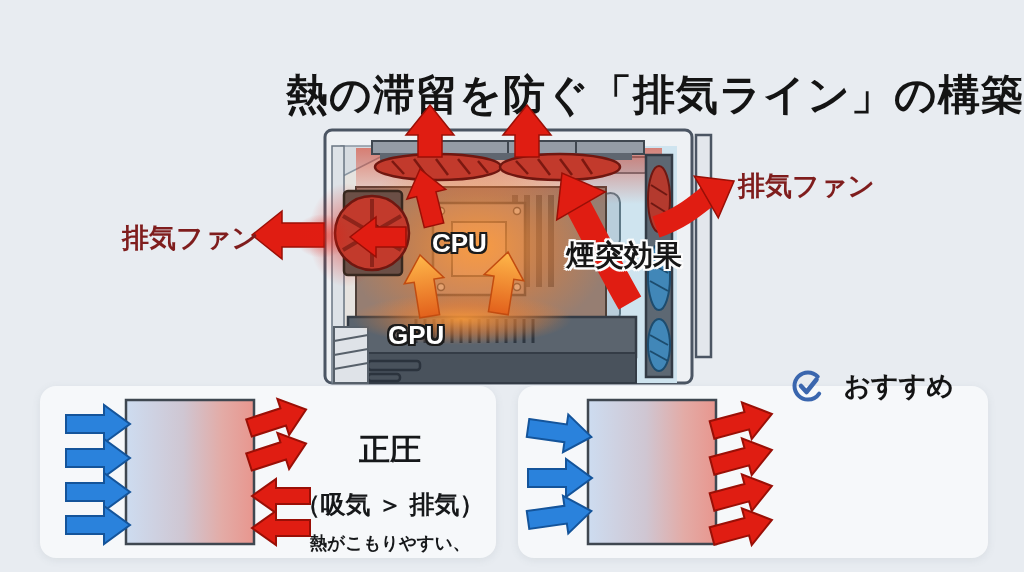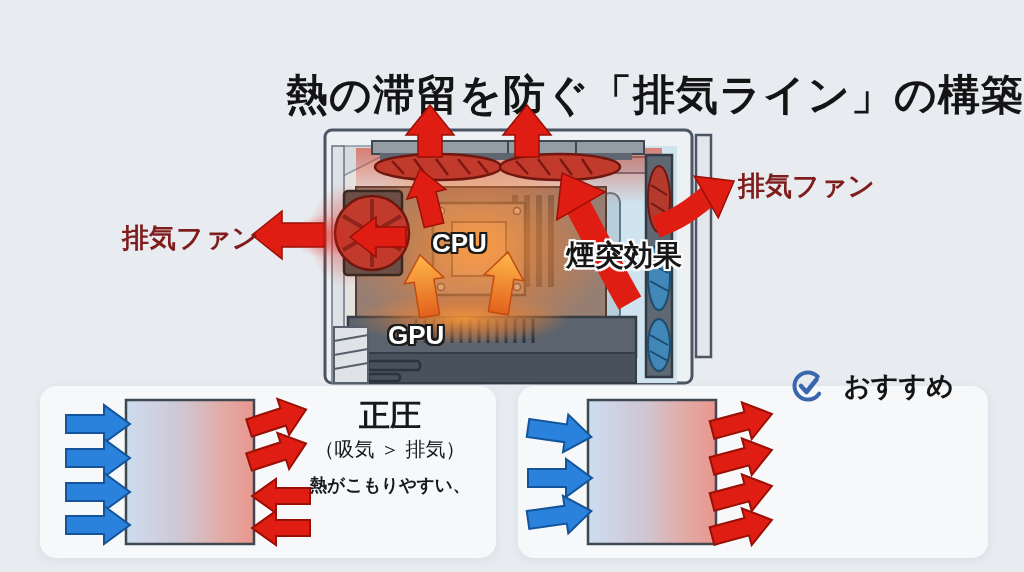--- a/index.html
+++ b/index.html
@@ -31,22 +31,22 @@
     border-radius:16px;box-shadow:0 2px 8px rgba(80,95,110,0.10);
   }
   .panel-left{left:40px;width:456px;}
   .panel-right{left:518px;width:470px;}
   .panel-svg{position:absolute;left:6px;top:0;overflow:visible;}
   .panel-text{
     position:absolute;top:12px;text-align:center;color:#16181a;
   }
   .panel-text-left{left:250px;width:200px;}
   .panel-text-right{left:244px;width:222px;top:20px;}
-  .pressure-name{font-size:31px;font-weight:900;line-height:1.15;}
-  .pressure-formula{font-size:20px;font-weight:400;margin-top:2px;}
+  .pressure-name{font-size:31px;font-weight:900;line-height:1.15;margin-top:34px;}
+  .pressure-formula{font-size:25px;font-weight:700;margin-top:20px;}
   .pressure-desc{font-size:17.5px;font-weight:700;margin-top:9px;line-height:1.5;}
   .badge{
     position:absolute;top:-18px;right:34px;display:flex;align-items:center;gap:18px;z-index:6;
   }
   .badge-text{font-size:27px;font-weight:900;color:#141414;white-space:nowrap;}
 </style>
 </head>
 <body>
 
 <div class="title">熱の滞留を防ぐ「排気ライン」の構築</div>

